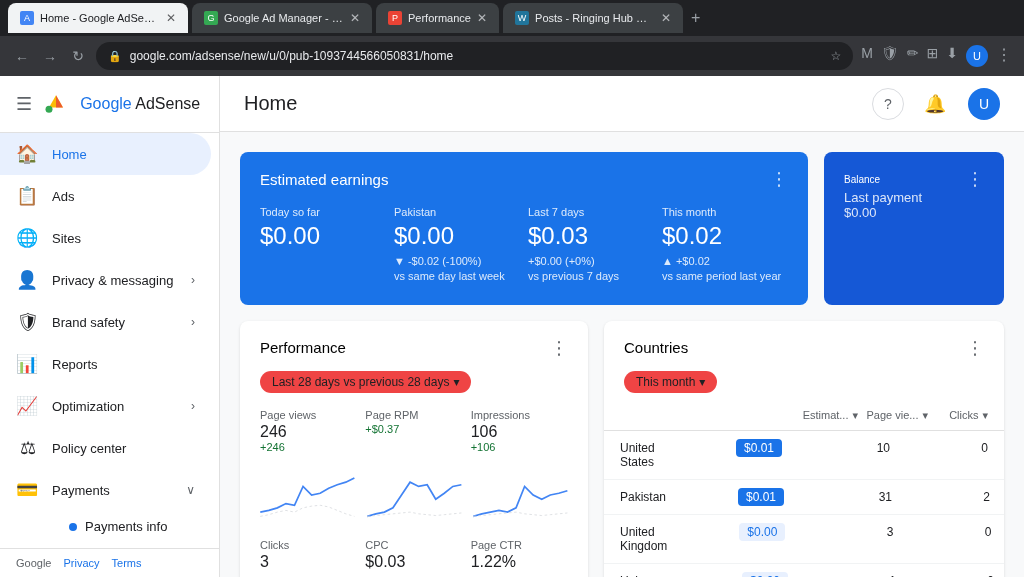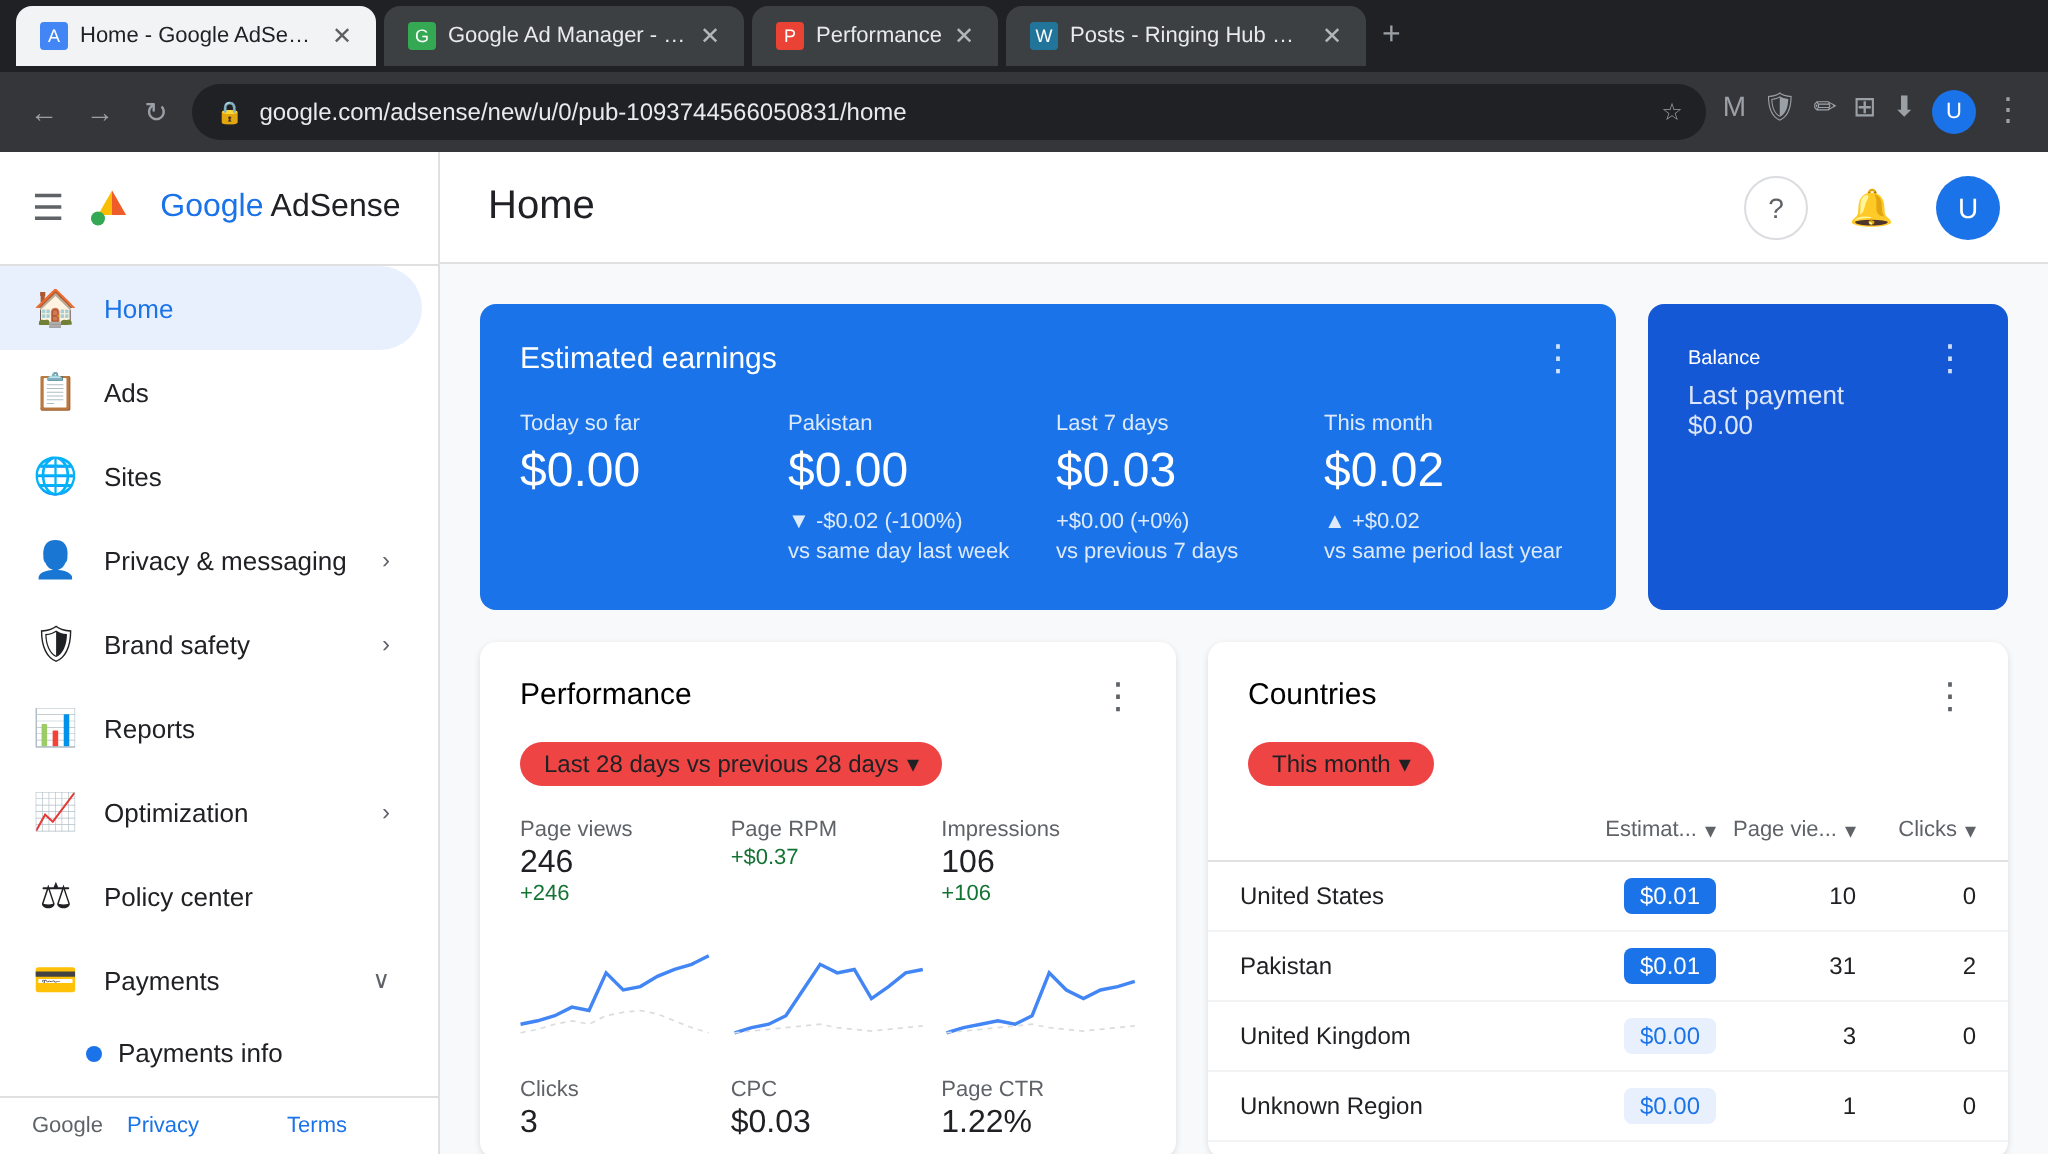--- a/index.html
+++ b/index.html
@@ -26,21 +26,21 @@
     .sidebar-header { display: flex; align-items: center; gap: 10px; padding: 14px 16px; border-bottom: 1px solid #e0e0e0; }
     .hamburger { font-size: 18px; color: #5f6368; cursor: pointer; }
     .logo-icon { width: 28px; height: 28px; }
     .logo-text { font-size: 16px; color: #5f6368; font-weight: 400; }
     .logo-text span { color: #1a73e8; font-weight: 500; }
     .nav-item { display: flex; align-items: center; gap: 12px; padding: 10px 16px; cursor: pointer; border-radius: 0 24px 24px 0; margin-right: 8px; color: #202124; font-size: 13px; }
     .nav-item.active { background: #e8f0fe; color: #1a73e8; font-weight: 500; }
     .nav-item .icon { font-size: 18px; width: 24px; text-align: center; }
     .nav-item .label { flex: 1; }
     .nav-item .chevron { font-size: 12px; color: #5f6368; }
-    .nav-sub { padding-left: 43px; }
+    .nav-sub { padding-left: 69px; }
     .nav-sub-item { padding: 8px 16px 8px 0; cursor: pointer; color: #202124; font-size: 13px; display: flex; align-items: center; gap: 8px; }
     .dot { width: 8px; height: 8px; border-radius: 50%; background: #1a73e8; }
     .sidebar-footer { padding: 8px 16px; display: flex; gap: 12px; font-size: 11px; color: #5f6368; margin-top: auto; border-top: 1px solid #e0e0e0; }
 
     
     .topbar { display: flex; align-items: center; padding: 0 24px; height: 56px; border-bottom: 1px solid #e0e0e0; background: #fff; }
     .page-title { font-size: 20px; color: #202124; font-weight: 400; flex: 1; }
     .topbar-actions { display: flex; gap: 16px; align-items: center; color: #5f6368; font-size: 18px; }
     .topbar-action { cursor: pointer; width: 32px; height: 32px; border-radius: 50%; display: flex; align-items: center; justify-content: center; }
     .avatar { width: 32px; height: 32px; border-radius: 50%; background: #1a73e8; display: flex; align-items: center; justify-content: center; color: white; font-size: 14px; font-weight: 500; cursor: pointer; }
@@ -78,21 +78,21 @@
     .metric-value { font-size: 16px; font-weight: 400; color: #202124; }
     .metric-change { font-size: 11px; color: #137333; }
     .metrics-grid2 { display: grid; grid-template-columns: repeat(3, 1fr); padding: 8px 20px; gap: 8px; }
 
     
     .countries-card { background: #fff; border-radius: 8px; box-shadow: 0 1px 3px rgba(0,0,0,0.12); }
     .countries-filter { padding: 4px 20px 8px; }
     .table-header { display: grid; grid-template-columns: 1fr 80px 70px 60px; padding: 8px 16px; font-size: 11px; color: #5f6368; border-bottom: 1px solid #e0e0e0; }
     .table-col { display: flex; align-items: center; gap: 4px; cursor: pointer; }
     .table-col.right { justify-content: flex-end; }
-    .table-row { display: grid; grid-template-columns: 1fr 80px 70px 60px; padding: 10px 16px; border-bottom: 1px solid #f1f3f4; font-size: 12px; }
+    .table-row { display: grid; grid-template-columns: 1fr 80px 70px 60px; padding: 10px 16px; border-bottom: 1px solid #f1f3f4; font-size: 12px; gap: 38px; }
     .country-name { color: #202124; }
     .page-views-val { text-align: right; color: #202124; }
     .clicks-val { text-align: right; color: #202124; }
 
     
     .chart-container { display: grid; grid-template-columns: 1fr 1fr 1fr; gap: 4px; padding: 4px 16px 8px; height: 70px; }
     .chart-svg { width: 100%; height: 60px; }
   </style>
 </head>
 <body>
@@ -201,21 +201,21 @@
         <div class="nav-sub-item">
           <span class="dot"></span>
           <span>Payments info</span>
         </div>
       </div>
     </nav>
 
     <div class="sidebar-footer">
       <span>Google</span>
       <span style="cursor:pointer;color:#1a73e8;">Privacy</span>
-      <span style="cursor:pointer;color:#1a73e8;margin-left:32px;">Terms</span>
+      <span style="cursor:pointer;color:#1a73e8;">Terms</span>
     </div>
   </div>
 
   <div style="flex:1;display:flex;flex-direction:column;overflow:hidden;">
 
     <div class="topbar">
       <span class="page-title">Home</span>
       <div class="topbar-actions">
         <div class="topbar-action" style="border:1px solid #dadce0;font-size:14px;font-weight:500;color:#5f6368;">?</div>
         <div class="topbar-action">🔔</div>

